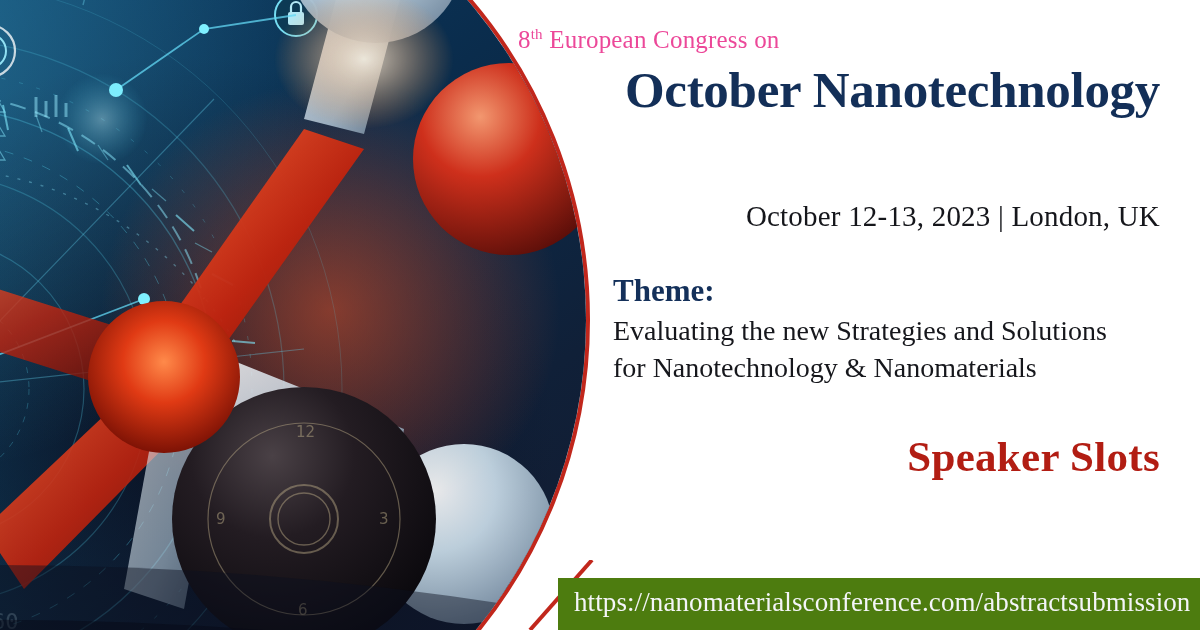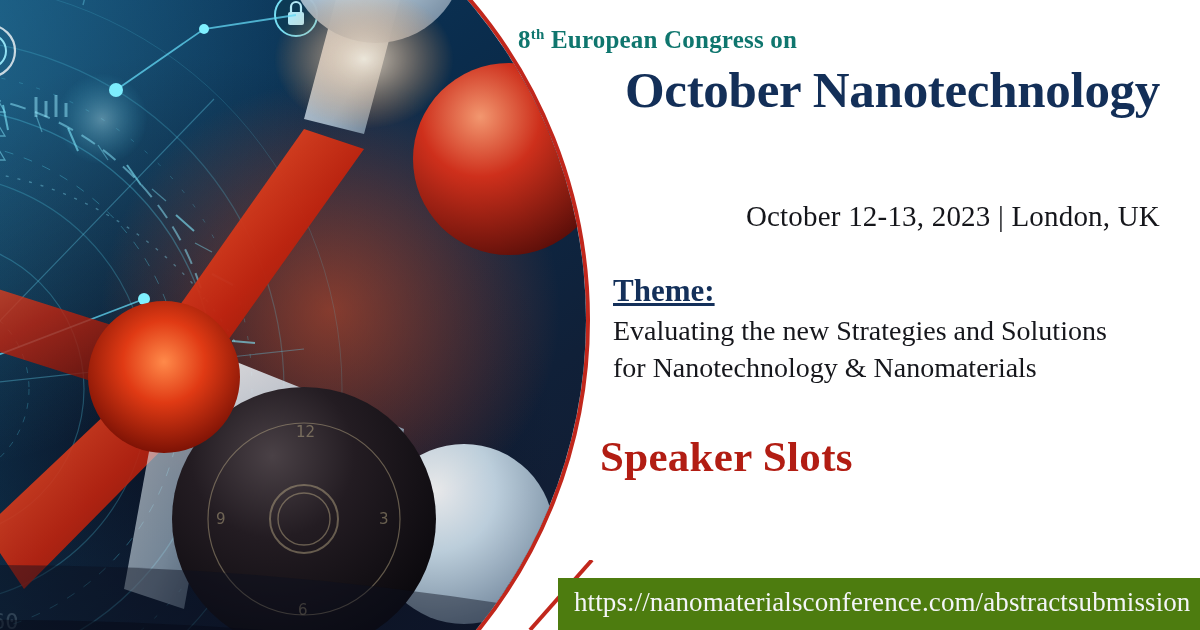--- a/index.html
+++ b/index.html
@@ -34,53 +34,52 @@
       radial-gradient(circle at 24% 70%, rgba(40,190,230,.22) 0%, rgba(10,40,80,0) 40%),
       linear-gradient(145deg,#0d4f72 0%, #0b3c63 26%, #0a2c4c 50%, #102038 72%, #14182c 100%);
   }
   #art-svg{position:absolute;left:0;top:0;width:990px;height:990px;}
 
   
   .txt{position:absolute;}
 
   #kicker{
     left:518px; top:26px;
-    font-size:25px; color:#0f766e; letter-spacing:.2px;
+    font-size:25px; color:#ec4899; letter-spacing:.2px;
     white-space:nowrap;
-    font-weight:bold;
   }
   #kicker sup{font-size:15px; vertical-align:super;}
 
   #title{
     left:470px; top:62px; width:690px;
     text-align:right;
     font-weight:bold; font-size:51px; line-height:1.12;
     color:#132f58; letter-spacing:-.3px;
   }
   #title .l2{display:block;}
 
   #dateline{
     left:470px; top:200px; width:690px;
     text-align:right;
     font-size:29px; color:#15161b; letter-spacing:.2px;
   }
 
   #theme-label{
     left:613px; top:273px;
-    font-weight:bold; font-size:31px; color:#14305a;text-decoration:underline;
+    font-weight:bold; font-size:31px; color:#14305a;
   }
   #theme-body{
     left:613px; top:313px; width:600px;
     font-size:28px; line-height:1.32; color:#16171c;
   }
   #theme-body .tl{display:block;white-space:nowrap;}
 
   #cta{
     left:600px; top:430px; width:560px;
-    text-align:left;
+    text-align:right;
     font-weight:bold; font-size:43px; line-height:1.25;
     color:#b21d13; letter-spacing:.3px;
   }
   #cta .cl{display:block;}
 
   
   #urlbar{
     position:absolute; left:558px; top:578px;
     width:642px; height:52px;
     background:#4d7c0f;

